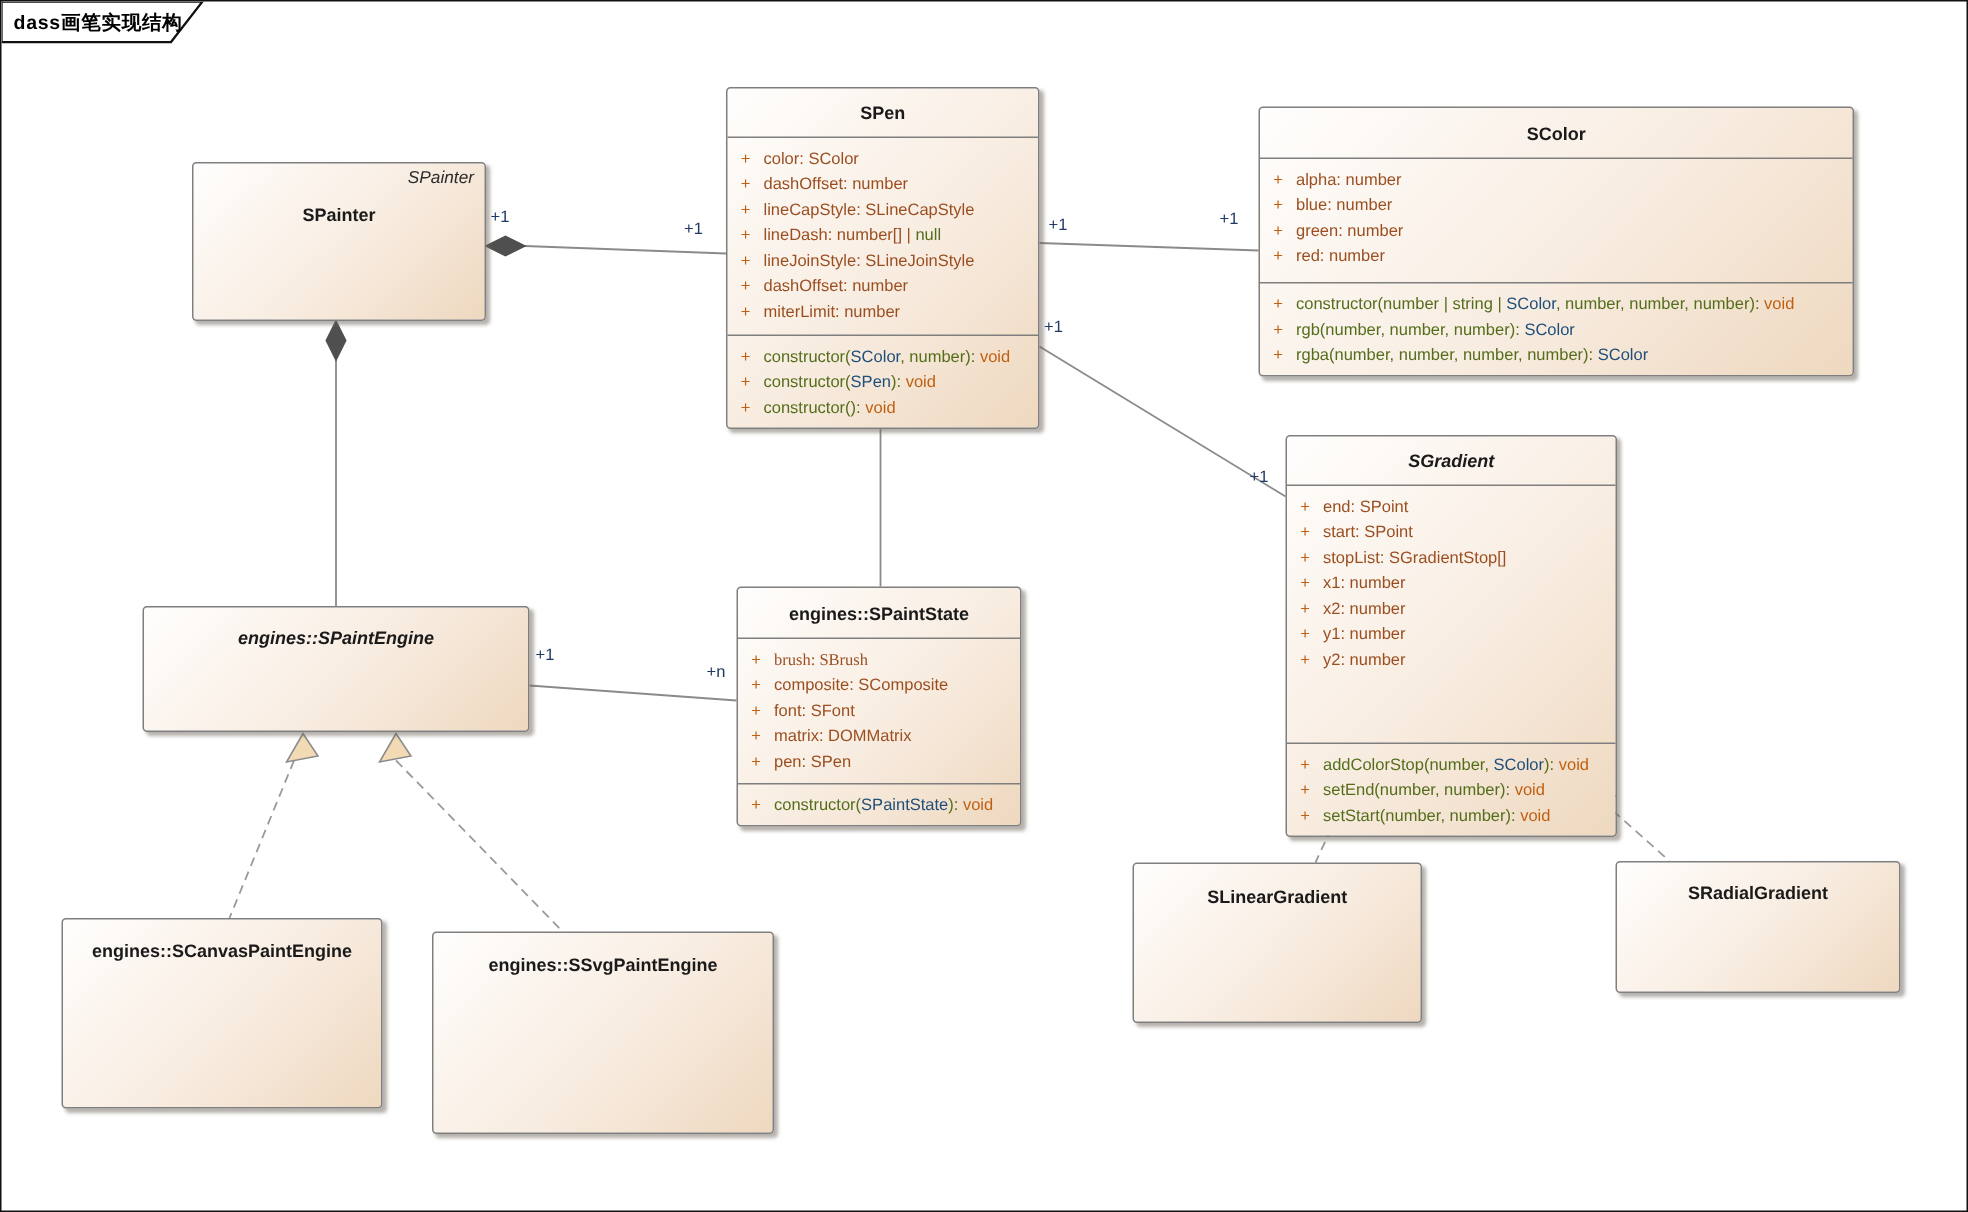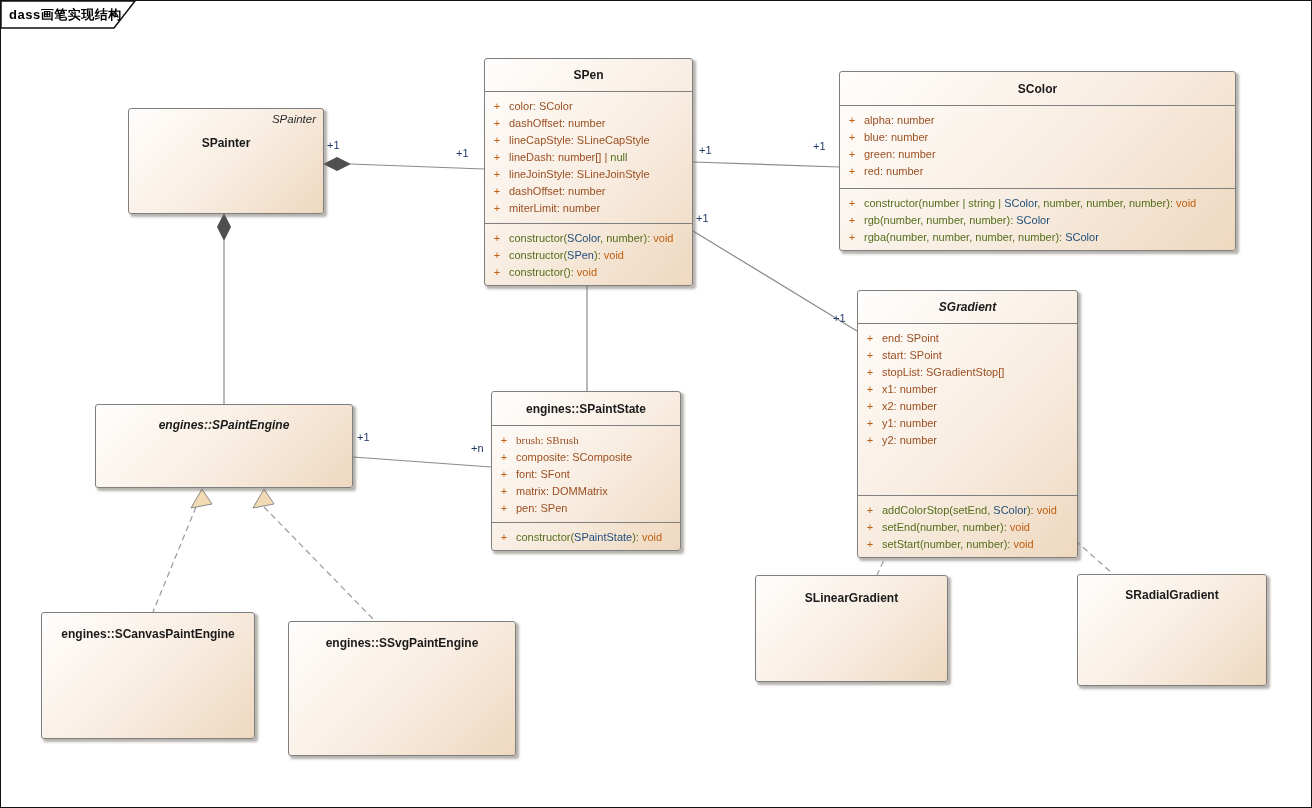--- a/index.html
+++ b/index.html
@@ -209,21 +209,21 @@
           <span class="mtext"><span style="color: rgb(155, 79, 33);">y1: number</span></span>
         </div>
         <div class="member">
           <span class="plus" style="color: rgb(192, 95, 16);">+</span>
           <span class="mtext"><span style="color: rgb(155, 79, 33);">y2: number</span></span>
         </div>
       </div>
     <div class="compartment ops">
         <div class="member">
           <span class="plus" style="color: rgb(192, 95, 16);">+</span>
-          <span class="mtext"><span style="color: rgb(84, 110, 28);">addColorStop(setEnd, </span><span style="color: rgb(31, 78, 121);">SColor</span><span style="color: rgb(84, 110, 28);">): </span><span style="color: rgb(192, 95, 16);">void</span></span>
+          <span class="mtext"><span style="color: rgb(84, 110, 28);">addColorStop(number, </span><span style="color: rgb(31, 78, 121);">SColor</span><span style="color: rgb(84, 110, 28);">): </span><span style="color: rgb(192, 95, 16);">void</span></span>
         </div>
         <div class="member">
           <span class="plus" style="color: rgb(192, 95, 16);">+</span>
           <span class="mtext"><span style="color: rgb(84, 110, 28);">setEnd(number, number): </span><span style="color: rgb(192, 95, 16);">void</span></span>
         </div>
         <div class="member">
           <span class="plus" style="color: rgb(192, 95, 16);">+</span>
           <span class="mtext"><span style="color: rgb(84, 110, 28);">setStart(number, number): </span><span style="color: rgb(192, 95, 16);">void</span></span>
         </div>
       </div>
@@ -270,21 +270,21 @@
   </div>
 
   <div class="cls name-only" style="left:287px;top:620px;width:228px;height:135px">
     <div class="cls-title" style="padding-top:14px">engines::SSvgPaintEngine</div>
   </div>
 
   <div class="cls name-only" style="left:754px;top:574px;width:193px;height:107px">
     <div class="cls-title" style="padding-top:15px">SLinearGradient</div>
   </div>
 
-  <div class="cls name-only" style="left:1076px;top:573px;width:190px;height:112px">
+  <div class="cls name-only" style="left:1076px;top:573px;width:190px;height:88px">
     <div class="cls-title" style="padding-top:13px">SRadialGradient</div>
   </div>
 
   <div class="mult" style="left: 326px; top: 138px; color: rgb(31, 56, 100);">+1</div>
   <div class="mult" style="left: 455px; top: 146px; color: rgb(31, 56, 100);">+1</div>
   <div class="mult" style="left: 698px; top: 143px; color: rgb(31, 56, 100);">+1</div>
   <div class="mult" style="left: 812px; top: 139px; color: rgb(31, 56, 100);">+1</div>
   <div class="mult" style="left: 695px; top: 211px; color: rgb(31, 56, 100);">+1</div>
   <div class="mult" style="left: 832px; top: 311px; color: rgb(31, 56, 100);">+1</div>
   <div class="mult" style="left: 356px; top: 430px; color: rgb(31, 56, 100);">+1</div>

